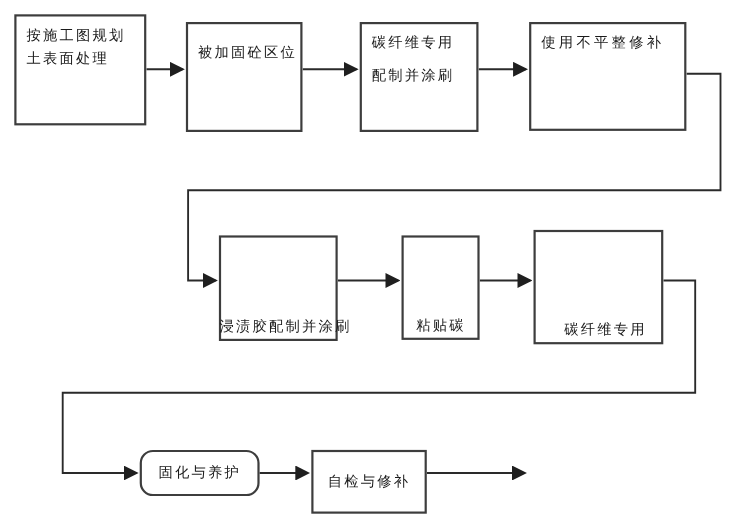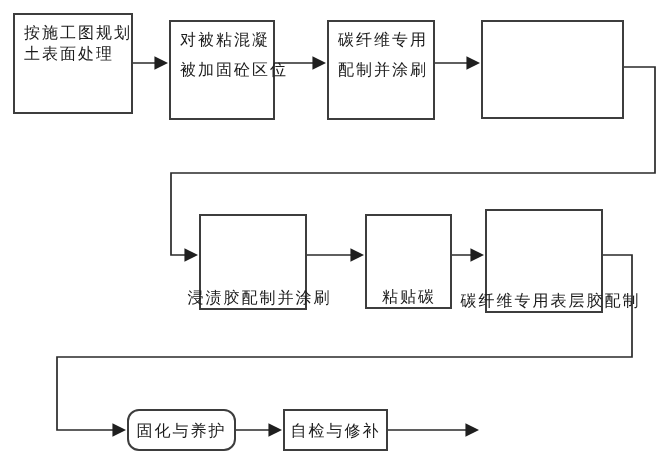--- a/index.html
+++ b/index.html
@@ -16,21 +16,21 @@
     left: 0; top: 0;
     width: 669px; height: 468px;
     pointer-events: none;
   }
   .node {
     position: absolute;
     box-sizing: border-box;
     border: 2px solid #3d3d3d;
     background: #ffffff;
     color: #1b1b1b;
-    font-size: 16px;
+    font-size: 13px;
     letter-spacing: 2px;
   }
   .node.top { padding: 7px 4px 0 9px; }
   .node.mid {
     display: flex;
     flex-direction: row;
     justify-content: center;
     padding-left: 13px;
     align-items: flex-end;
   }
@@ -66,48 +66,47 @@
       <path d="M388,430 H477"></path>
     </g>
   </svg>
 
   <div class="node top" style="left:13px; top:13px; width:120px; height:101px;">
     <div class="ln">按施工图规划</div>
     <div class="ln">土表面处理</div>
   </div>
 
   <div class="node top" style="left:169px; top:20px; width:106px; height:100px;">
-    <div class="ln">对被粘混凝</div>
     <div class="ln gap">被加固砼区位</div>
   </div>
 
   <div class="node top" style="left:327px; top:20px; width:108px; height:100px;">
     <div class="ln">碳纤维专用</div>
     <div class="ln gap">配制并涂刷</div>
   </div>
 
   <div class="node top" style="left:481px; top:20px; width:143px; height:99px;">
+    <div class="ln sp-wide">使用不平整修补</div>
   </div>
 
   <div class="node mid" style="left:199px; top:214px; width:108px; height:96px; padding-top:12px;">
     <div class="ln">浸渍胶</div>
     <div class="ln gap">配制并涂刷</div>
   </div>
 
-  <div class="node mid" style="left:365px; top:214px; width:87px; height:95px; padding-left:1px;">
+  <div class="node mid" style="left:365px; top:214px; width:71px; height:95px; padding-left:1px;">
     <div class="ln">粘贴碳</div>
   </div>
 
   <div class="node mid" style="left:485px; top:209px; width:118px; height:104px;">
     <div class="ln">碳纤维专用</div>
-    <div class="ln gap">表层胶配制</div>
   </div>
 
   <div class="node bot" style="left:127px; top:409px; width:109px; height:42px;border-radius:12px;">
     <div class="ln">固化与养护</div>
   </div>
 
-  <div class="node bot" style="left:283px; top:409px; width:105px; height:42px;justify-content:center;">
+  <div class="node bot" style="left:283px; top:409px; width:105px; height:58px;justify-content:center;">
     <div class="ln">自检与修补</div>
   </div>
 
 
 </div>
 
 </body></html>

